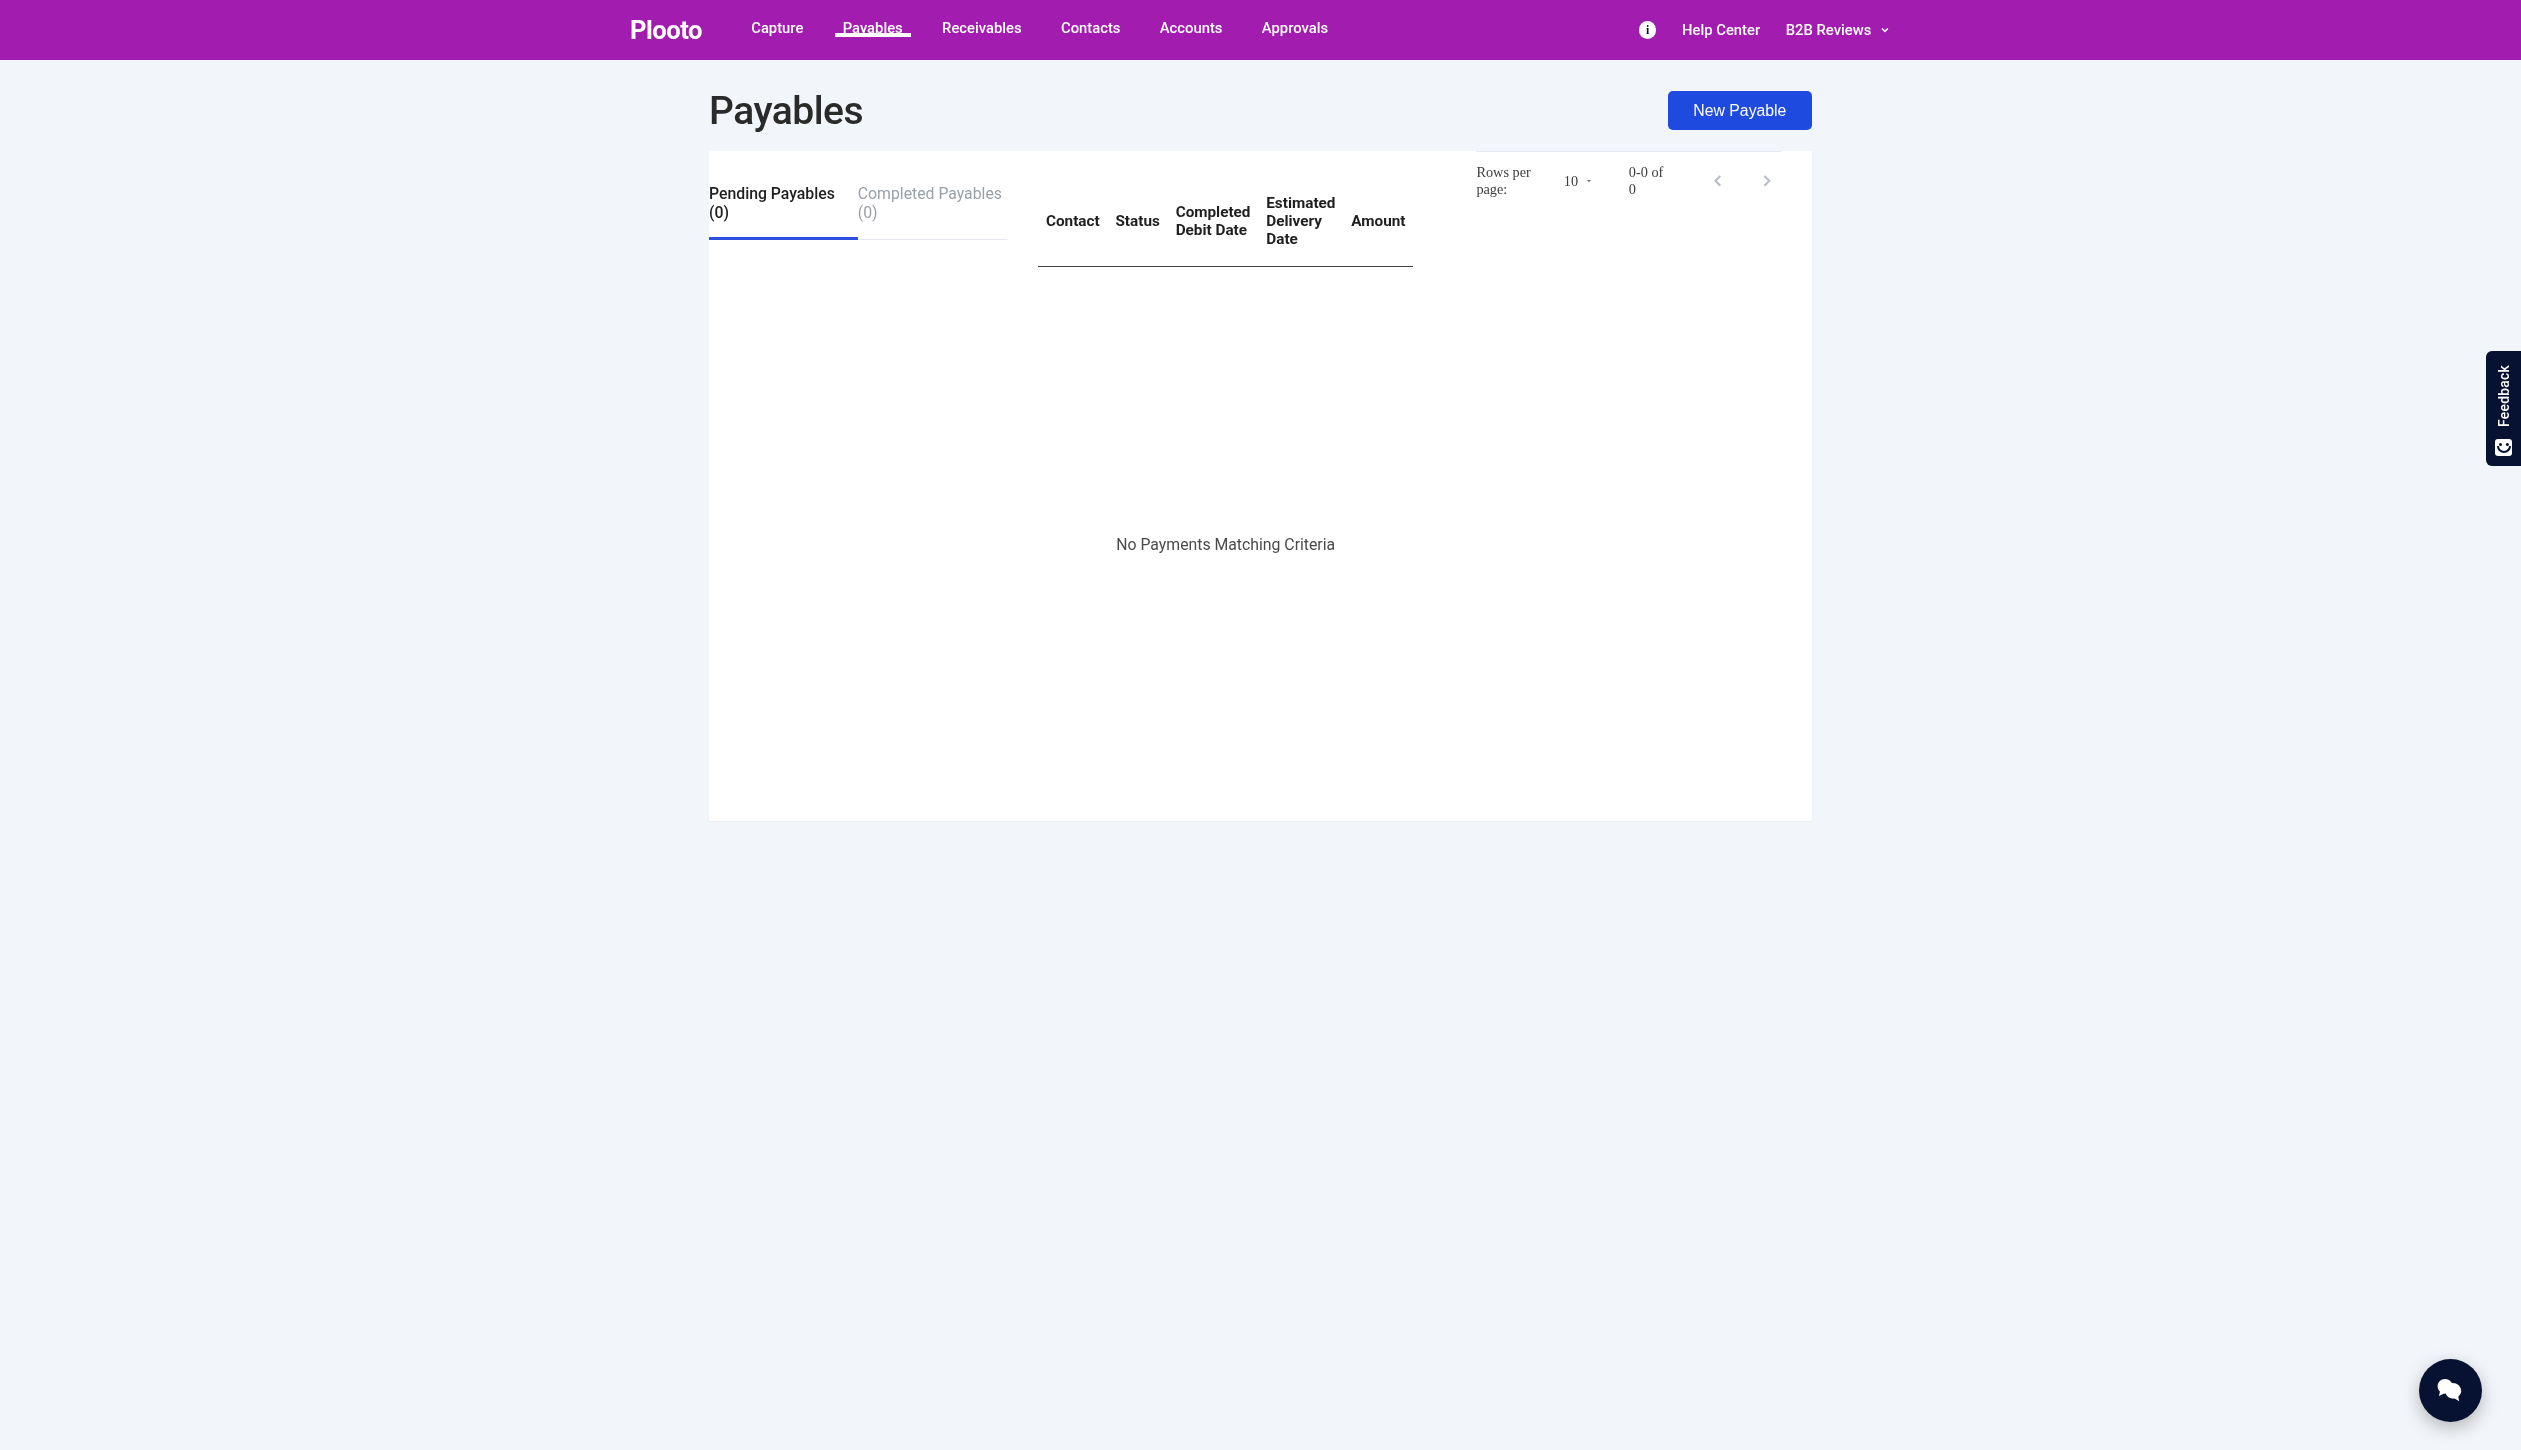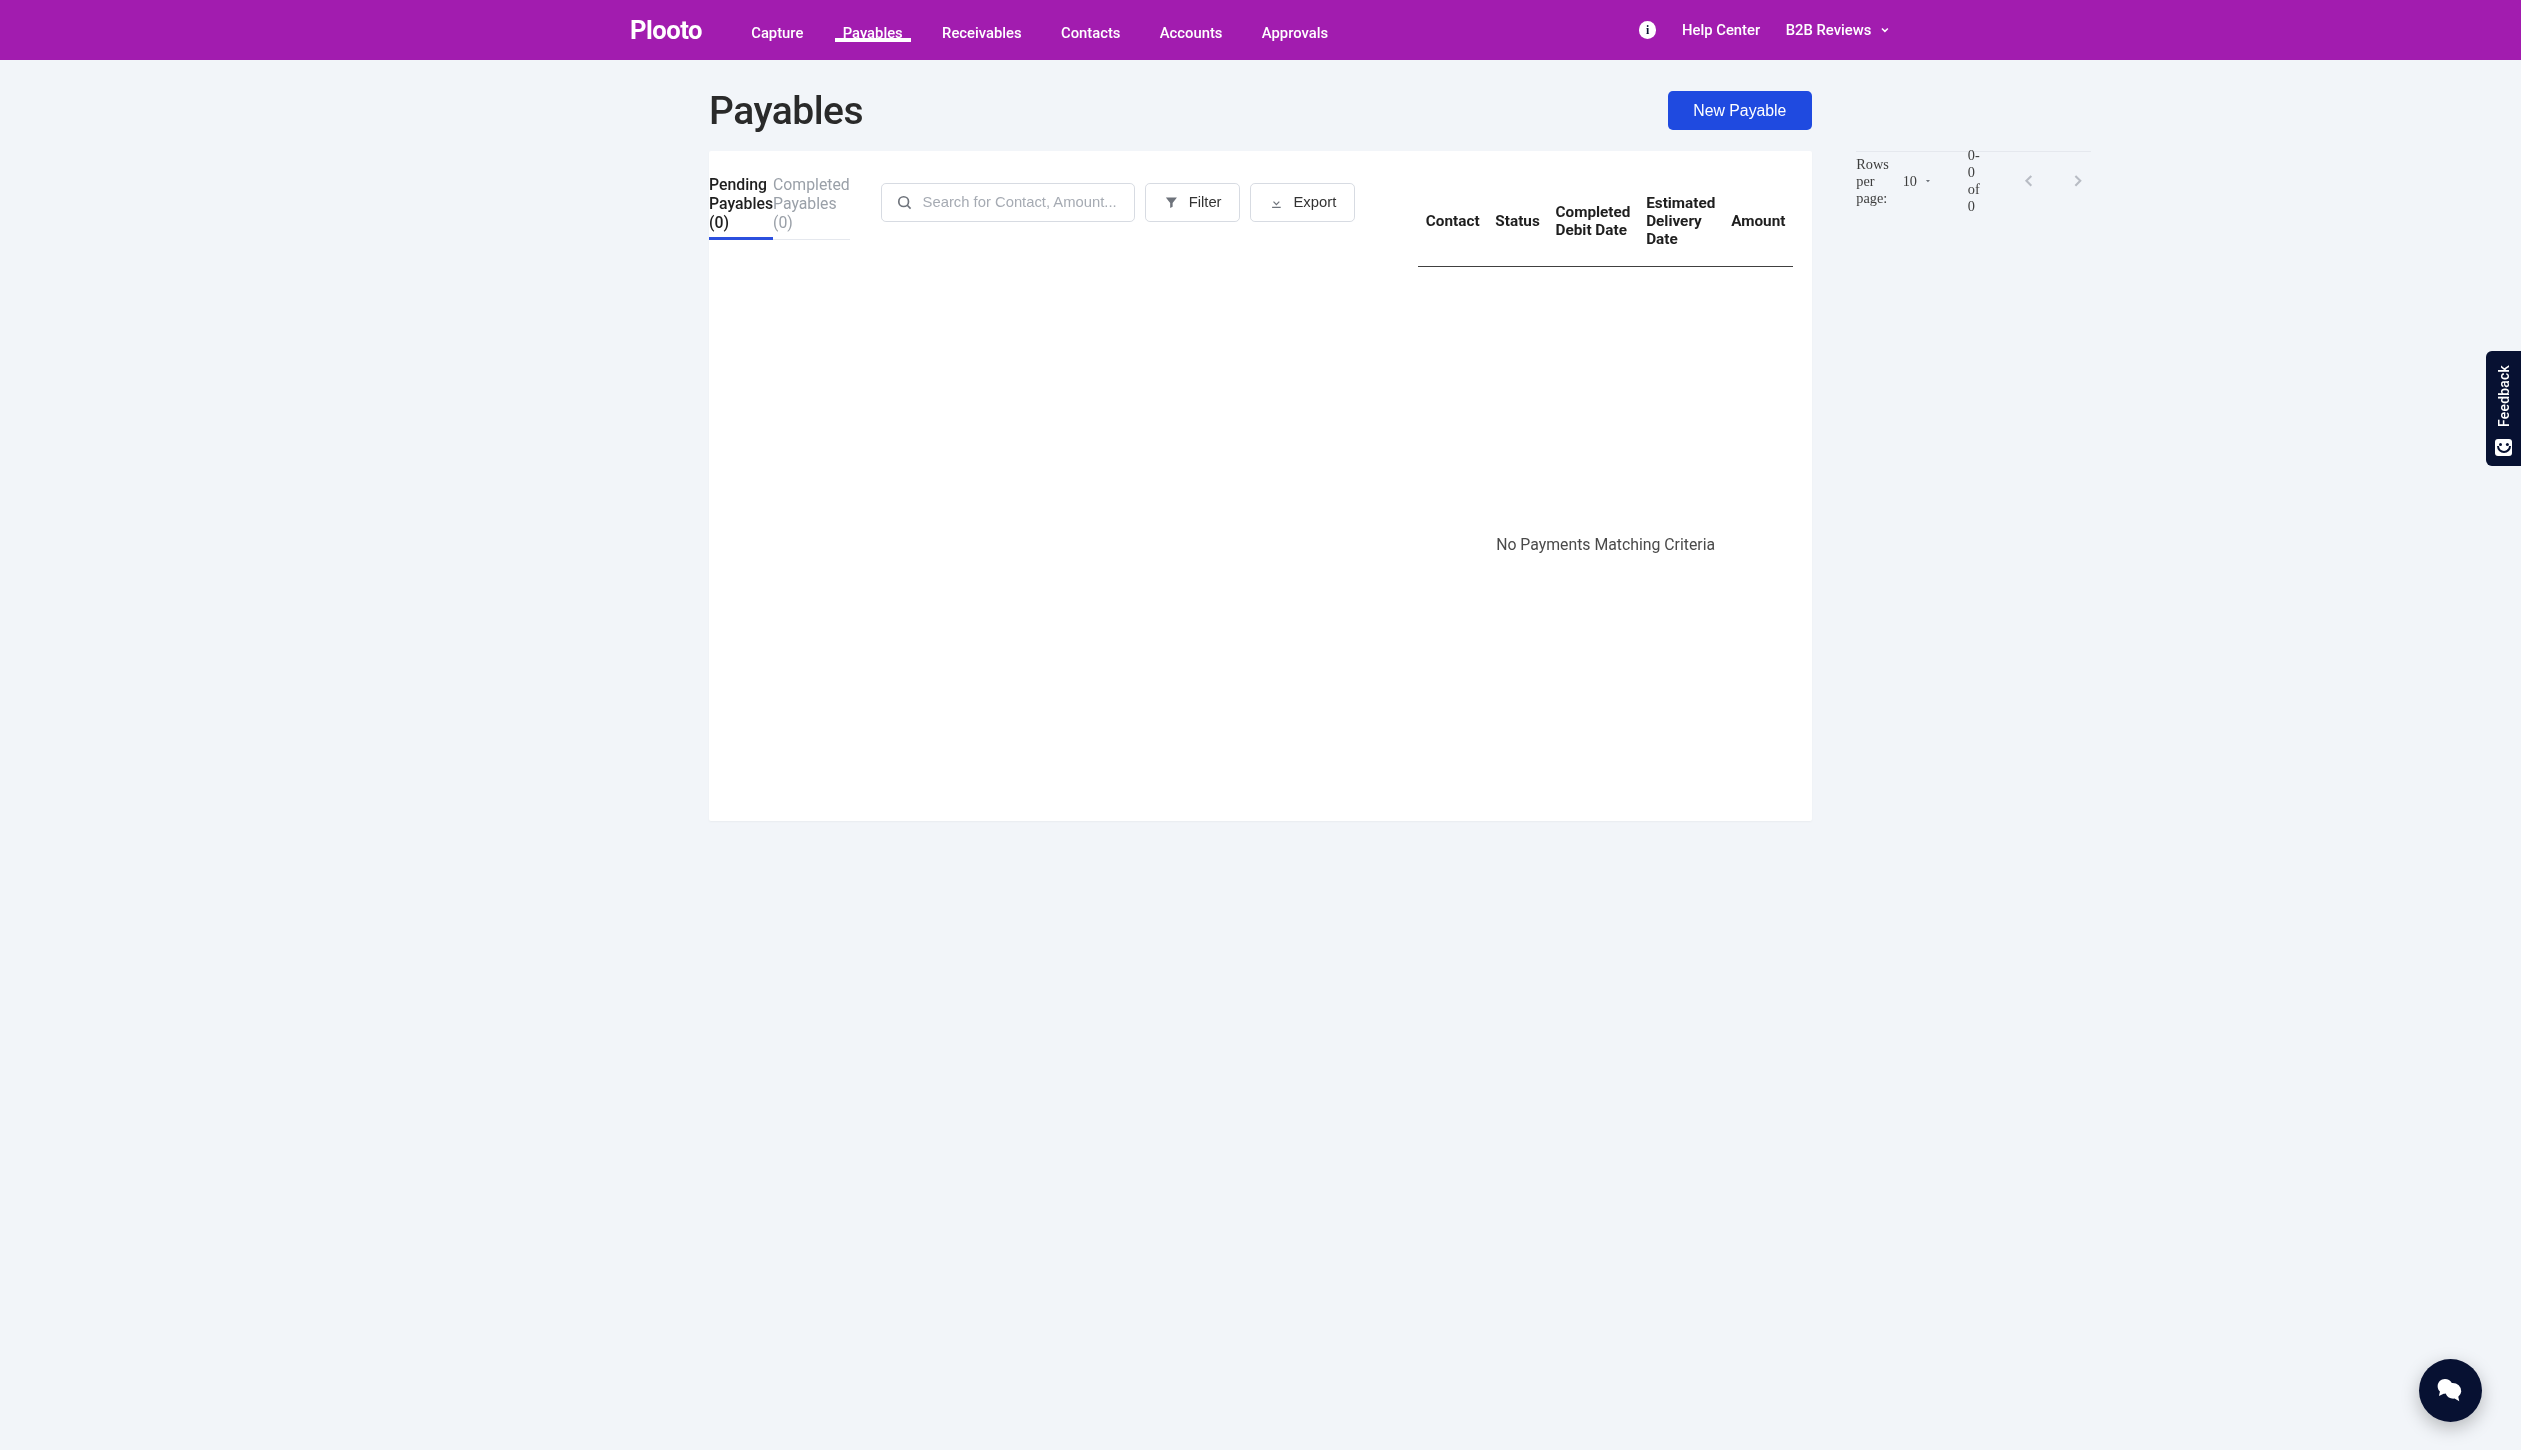--- a/index.html
+++ b/index.html
@@ -31,23 +31,22 @@
     color: #fff;
     font-weight: 700;
     font-size: 25.6px;
     letter-spacing: -0.5px;
     display: flex;
     align-items: center;
     padding-right: 29.6px;
   }
   .nav-items {
     display: flex;
-    align-items: flex-start;
+    align-items: center;
     height: 56px;
-    margin-top: 24px;
   }
   .nav-item {
     color: #fff;
     font-size: 14.8px;
     font-weight: 500;
     padding: 0 19.7px;
     display: flex;
     align-items: center;
     cursor: pointer;
     position: relative;
@@ -343,47 +342,20 @@
   <section class="card">
     <div class="tabs">
       <div class="tab active">
         <span><span>Pending Payables</span> (<span>0</span>)</span>
       </div>
       <div class="tab">
         <span><span>Completed Payables</span> (<span>0</span>)</span>
       </div>
     </div>
 
-    <div class="toolbar">
-      <div class="search-box">
-        <span>
-          <svg class="icon-svg" width="16.7" height="16.7" viewBox="0 0 24 24" fill="none" stroke="#6e737b" stroke-width="2.4">
-              <circle cx="11" cy="11" r="7"></circle>
-              <line x1="21" y1="21" x2="16.2" y2="16.2"></line>
-            </svg>
-        </span>
-        <input type="text" placeholder="Search for Contact, Amount..." style="">
-      </div>
-      <button class="obtn">
-        <span>
-          <svg class="icon-svg" width="14.8" height="14.8" viewBox="0 0 24 24" fill="#6e737b">
-              <path d="M3 4h18l-7 9v6l-4 2v-8L3 4z"></path>
-            </svg>
-        </span>
-        <span>Filter</span>
-      </button>
-      <button class="obtn">
-        <span>
-          <svg class="icon-svg" width="14.8" height="14.8" viewBox="0 0 24 24" fill="#6e737b">
-              <path d="M12 3v11l4-4 1.4 1.4L12 17 6.6 11.4 8 10l4 4V3h0zM5 19h14v2H5z"></path>
-            </svg>
-        </span>
-        <span>Export</span>
-      </button>
-    </div>
 
     <div class="table-wrap">
       <table class="data">
         <thead>
           <tr>
             <th style="width:44%">Contact</th>
             <th style="width:12%">Status</th>
             <th style="width:14%">Completed Debit Date</th>
             <th style="width:14%">Estimated Delivery Date</th>
             <th style="width:16%">Amount</th>

